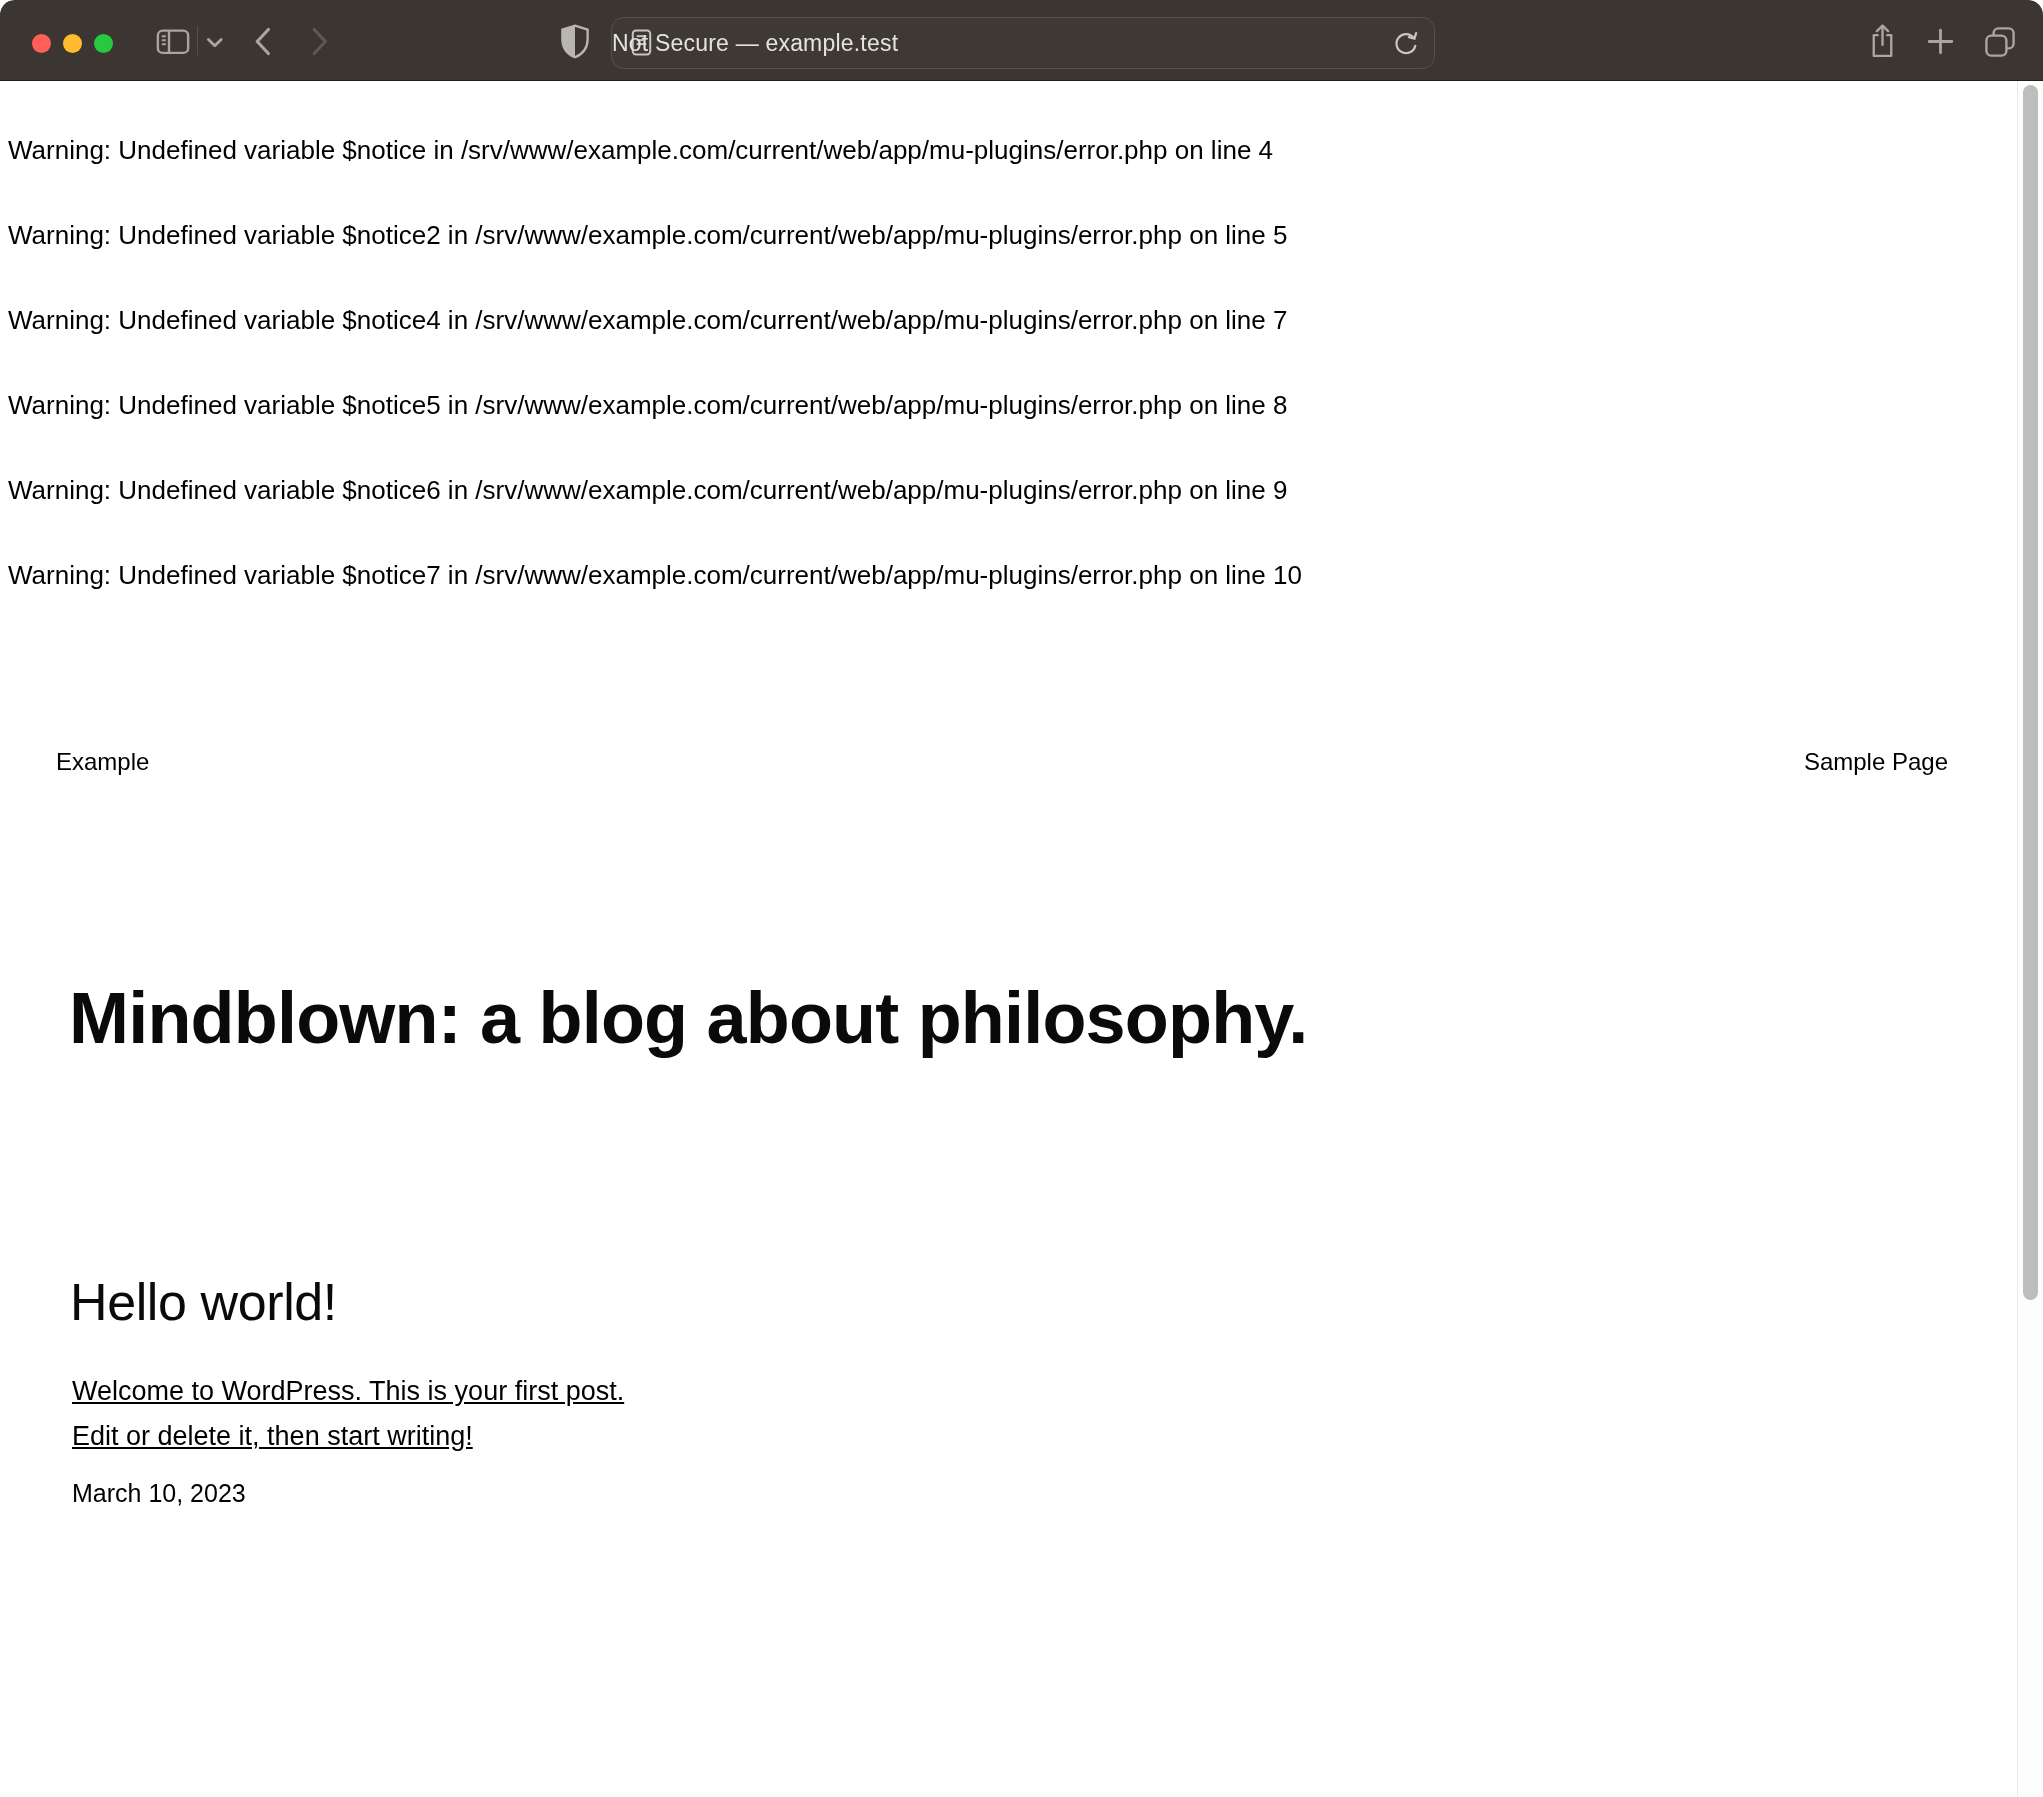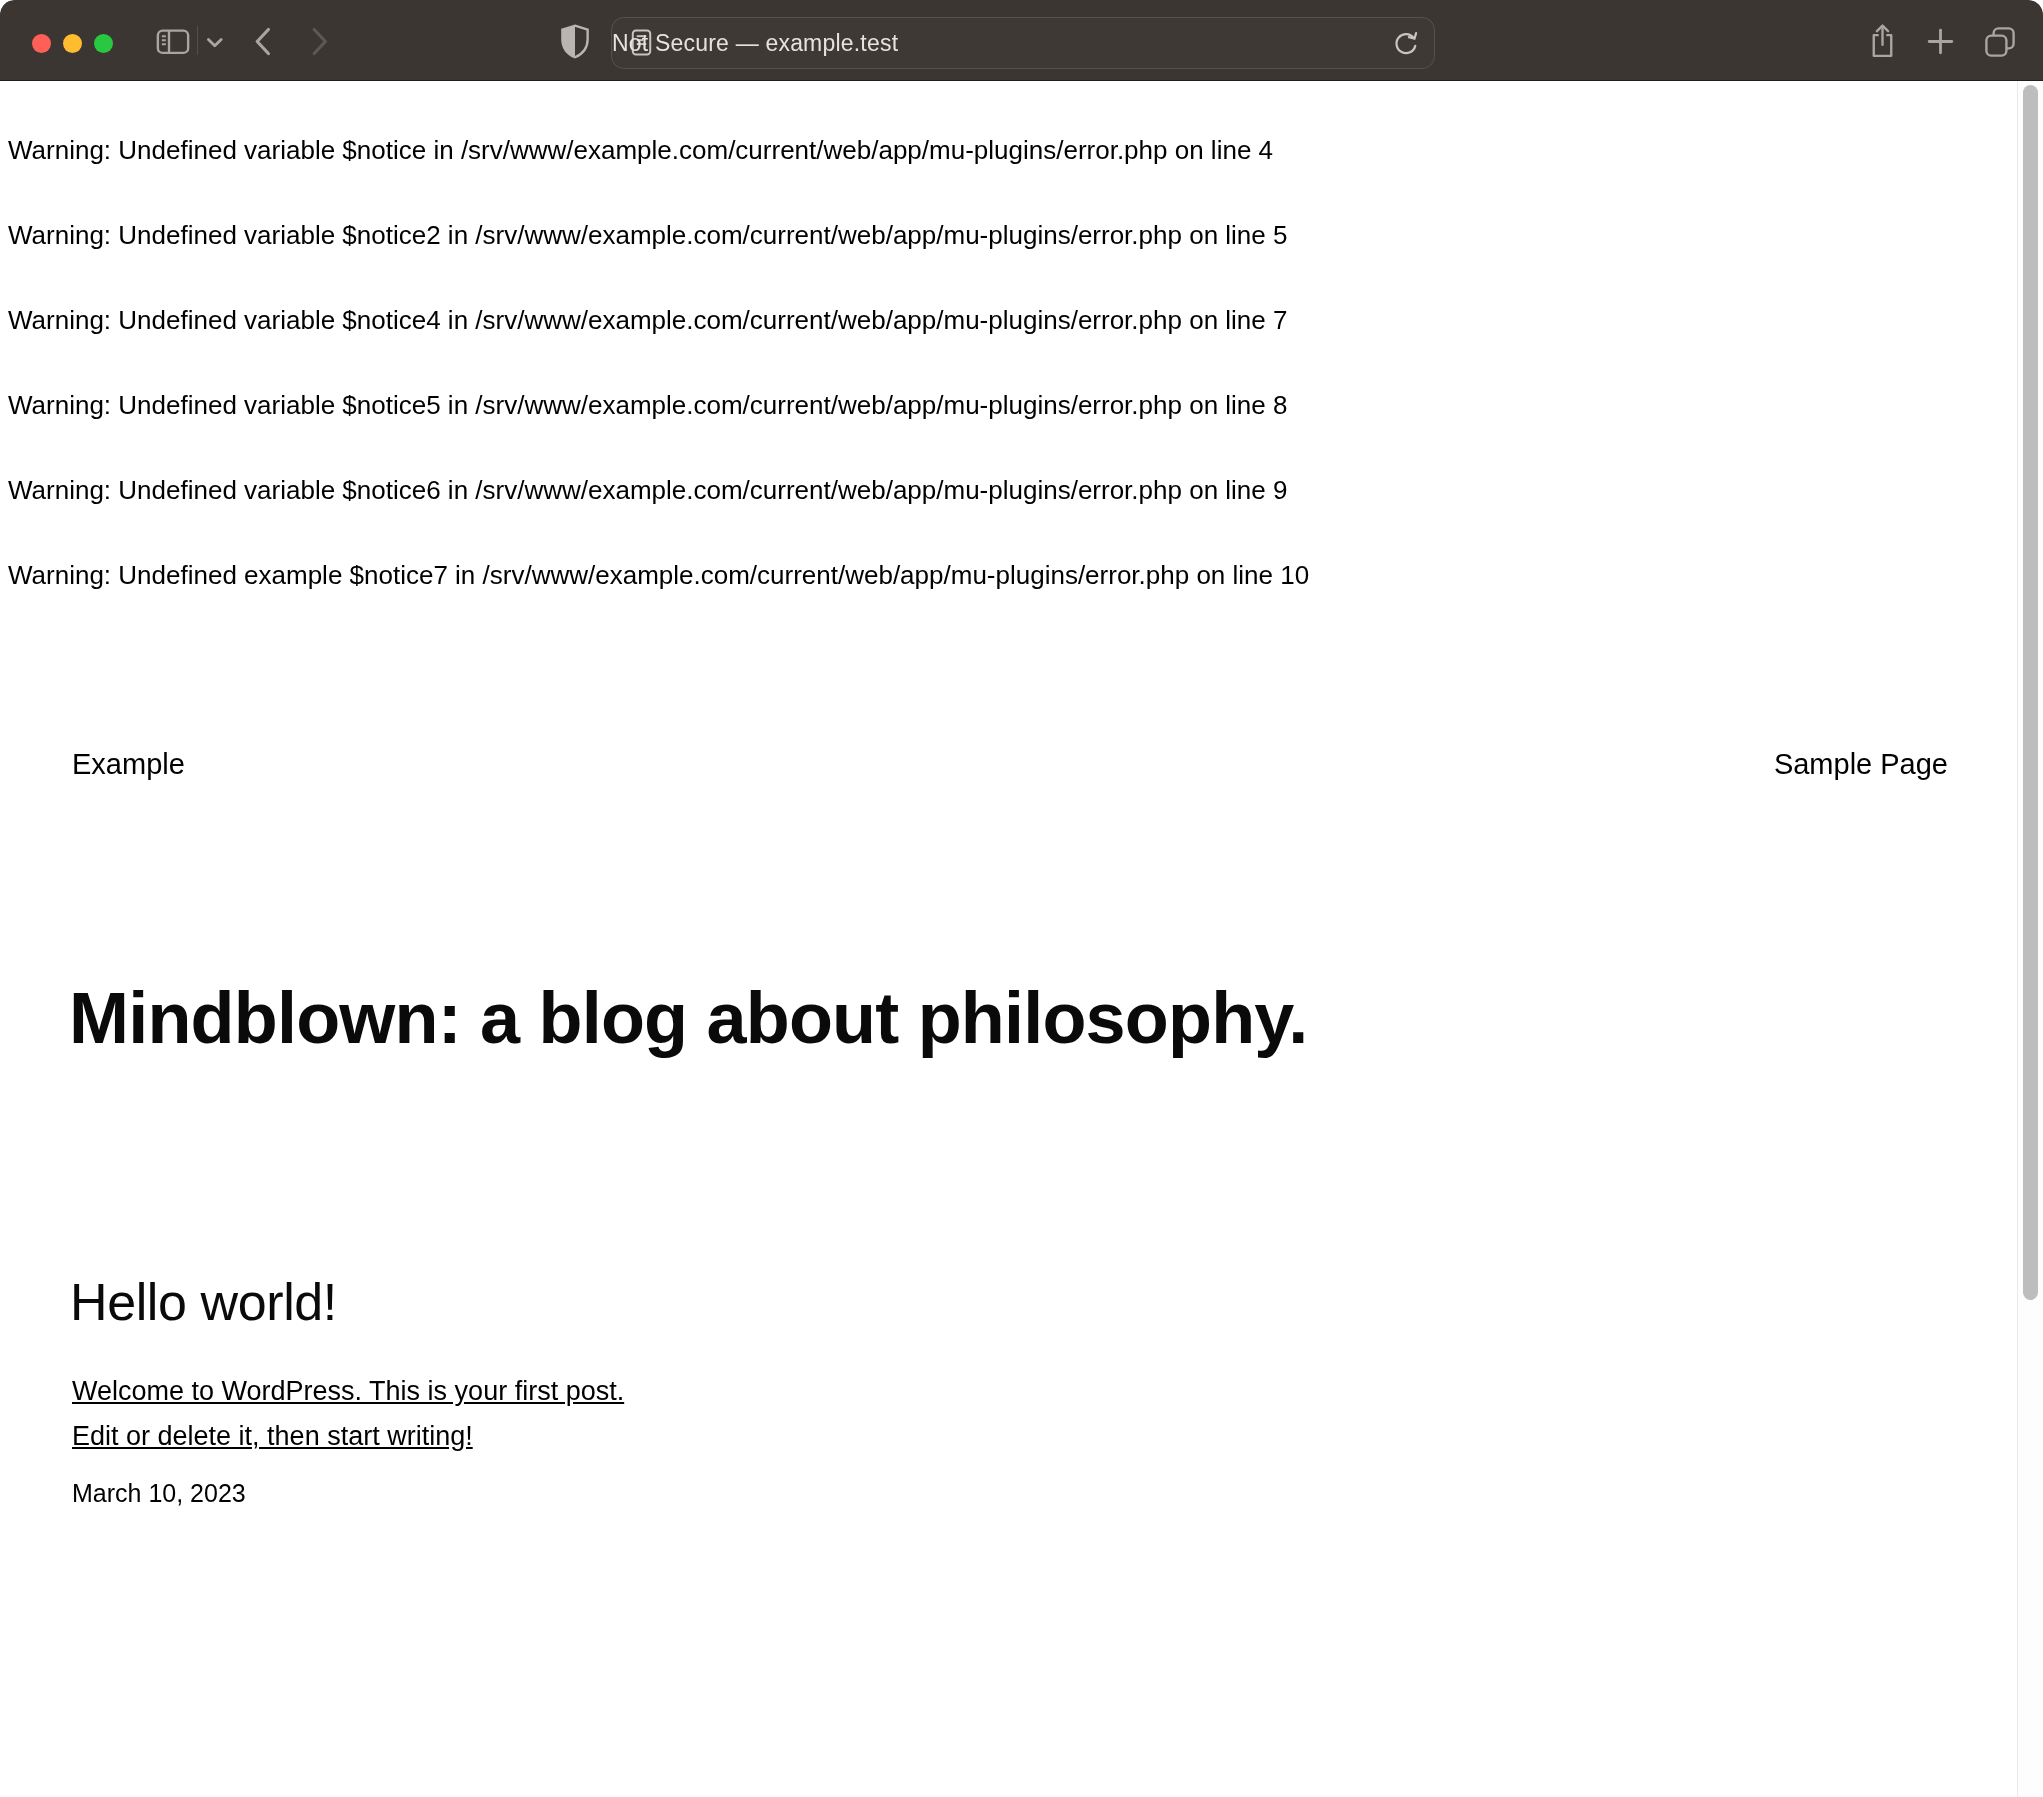--- a/index.html
+++ b/index.html
@@ -30,23 +30,23 @@
   .reader-btn { position:absolute; left:19px; top:11.2px; }
   .reload-btn { position:absolute; right:16px; top:12px; }
 
   
   .page { position:absolute; top:81px; left:0; width:2043px; height:1716px; background:#fff; }
 
   .warnings { position:absolute; top:53px; left:8px; right:48px; color:#000; }
   .warnings p { font-size:26px; line-height:33px; margin:0 0 52px 0; font-weight:400; }
   .warnings b { font-weight:400; }
 
-  .site-header { position:absolute; top:667px; left:72px; right:95px;
+  .site-header { position:absolute; top:667px; left:56px; right:95px;
                  display:flex; justify-content:space-between; align-items:flex-start;
-                 font-size:29px; color:#000; }
+                 font-size:24px; color:#000; }
   .brand, .nav-link { cursor:pointer; }
 
   .tagline { position:absolute; top:896px; left:69px; right:160px;
              font-size:72px; font-weight:700; letter-spacing:-0.8px; color:#0a0a0a; }
 
   .post-title { position:absolute; top:1191px; left:70px;
                 font-size:52px; font-weight:500; letter-spacing:-0.4px; color:#0a0a0a; }
 
   .post-excerpt { position:absolute; top:1288px; left:72px;
                   font-size:27px; line-height:45px; color:#000;text-decoration:underline; }
@@ -143,21 +143,21 @@
   </div>
 
   <div class="page">
 
     <div class="warnings">
       <p><b>Warning</b><span>: Undefined variable $notice in </span><b>/srv/www/example.com/current/web/app/mu-plugins/error.php</b><span> on line </span><b>4</b></p>
       <p><b>Warning</b><span>: Undefined variable $notice2 in </span><b>/srv/www/example.com/current/web/app/mu-plugins/error.php</b><span> on line </span><b>5</b></p>
       <p><b>Warning</b><span>: Undefined variable $notice4 in </span><b>/srv/www/example.com/current/web/app/mu-plugins/error.php</b><span> on line </span><b>7</b></p>
       <p><b>Warning</b><span>: Undefined variable $notice5 in </span><b>/srv/www/example.com/current/web/app/mu-plugins/error.php</b><span> on line </span><b>8</b></p>
       <p><b>Warning</b><span>: Undefined variable $notice6 in </span><b>/srv/www/example.com/current/web/app/mu-plugins/error.php</b><span> on line </span><b>9</b></p>
-      <p><b>Warning</b><span>: Undefined example $notice7 in </span><b>/srv/www/example.com/current/web/app/mu-plugins/error.php</b><span> on line </span><b>10</b></p>
+      <p><b>Warning</b><span>: Undefined variable $notice7 in </span><b>/srv/www/example.com/current/web/app/mu-plugins/error.php</b><span> on line </span><b>10</b></p>
     </div>
 
     <div class="site-header">
       <span class="brand">Example</span>
       <span class="nav-link">Sample Page</span>
     </div>
 
     <h1 class="tagline">Mindblown: a blog about philosophy.</h1>
 
     <h2 class="post-title">Hello world!</h2>

